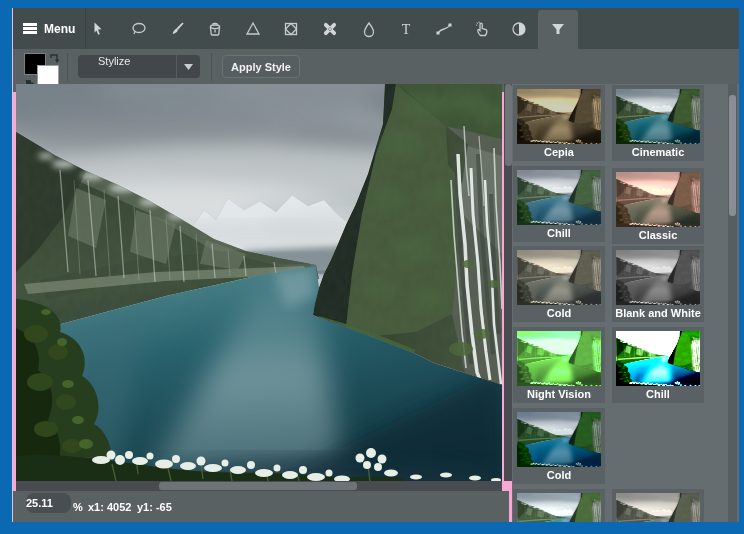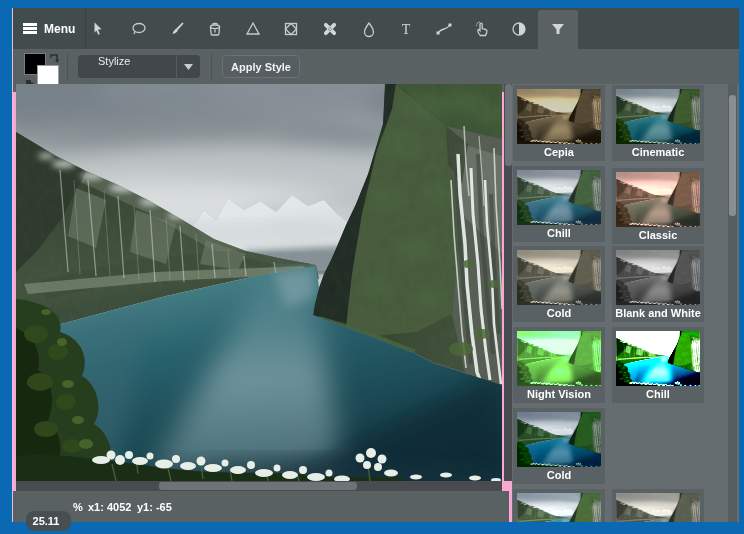--- a/index.html
+++ b/index.html
@@ -24,21 +24,21 @@
 #stylize .arr{width:24px;height:23px;border-left:1px solid #56595e;display:flex;align-items:center;justify-content:center}
 #applybtn{position:absolute;left:209px;top:47px;width:78px;height:23px;background:#575e61;border:1px solid #6b7275;border-radius:4px;color:#f0f2f4;font-size:11px;font-weight:bold;display:flex;align-items:center;justify-content:center}
 .sep2{position:absolute;top:45px;width:1px;height:28px;background:#4e5257}
 
 #photo{position:absolute;left:3px;top:76px;width:486px;height:397px}
 #vscroll{position:absolute;left:491px;top:76px;width:8px;height:397px;background:#484c50}
 #vscroll .th{position:absolute;left:1px;top:0;width:7px;height:82px;background:#6e7378;border-radius:3px}
 #hscroll{position:absolute;left:3px;top:473px;width:486px;height:10px;background:#484c50}
 #hscroll .th{position:absolute;left:143px;top:1px;width:198px;height:8px;background:#6e7378;border-radius:3px}
 #status{position:absolute;left:0;top:483px;width:496px;height:31px;background:#5a6163;color:#fff;font-size:11px;font-weight:bold}
-#zoombox{position:absolute;left:13px;top:20px;width:45px;height:20px;background:#484f52;border-radius:8px;color:#fff;text-align:center;line-height:20px;padding-right:5px}
+#zoombox{position:absolute;left:13px;top:2px;width:45px;height:20px;background:#484f52;border-radius:8px;color:#fff;text-align:left;line-height:20px;padding-right:5px}
 #status .pct{position:absolute;left:60px;top:10px}
 #status .x1{position:absolute;left:75px;top:10px}
 #status .y1{position:absolute;left:124px;top:10px}
 
 #panel{position:absolute;left:499px;top:76px;width:227px;height:438px;background:#666d71;overflow:hidden}
 .card{position:absolute;width:92px;height:76px;background:#596164}
 .card svg{position:absolute;left:4px;top:4px;width:84px;height:55px;background:#222}
 .card .lb{position:absolute;left:0;top:59px;width:92px;text-align:center;color:#fff;font-size:11px;font-weight:bold;line-height:17px}
 #pscroll{position:absolute;left:216px;top:0px;width:9px;height:438px;background:#575e61}
 #pscroll .th{position:absolute;left:1px;top:11px;width:7px;height:121px;background:#888e94;border-radius:3px}

